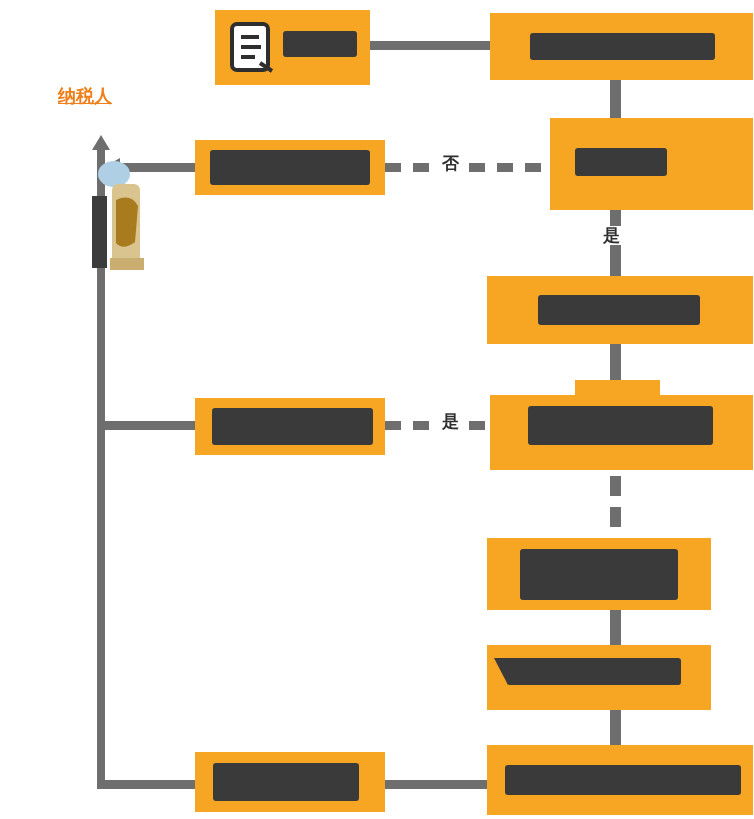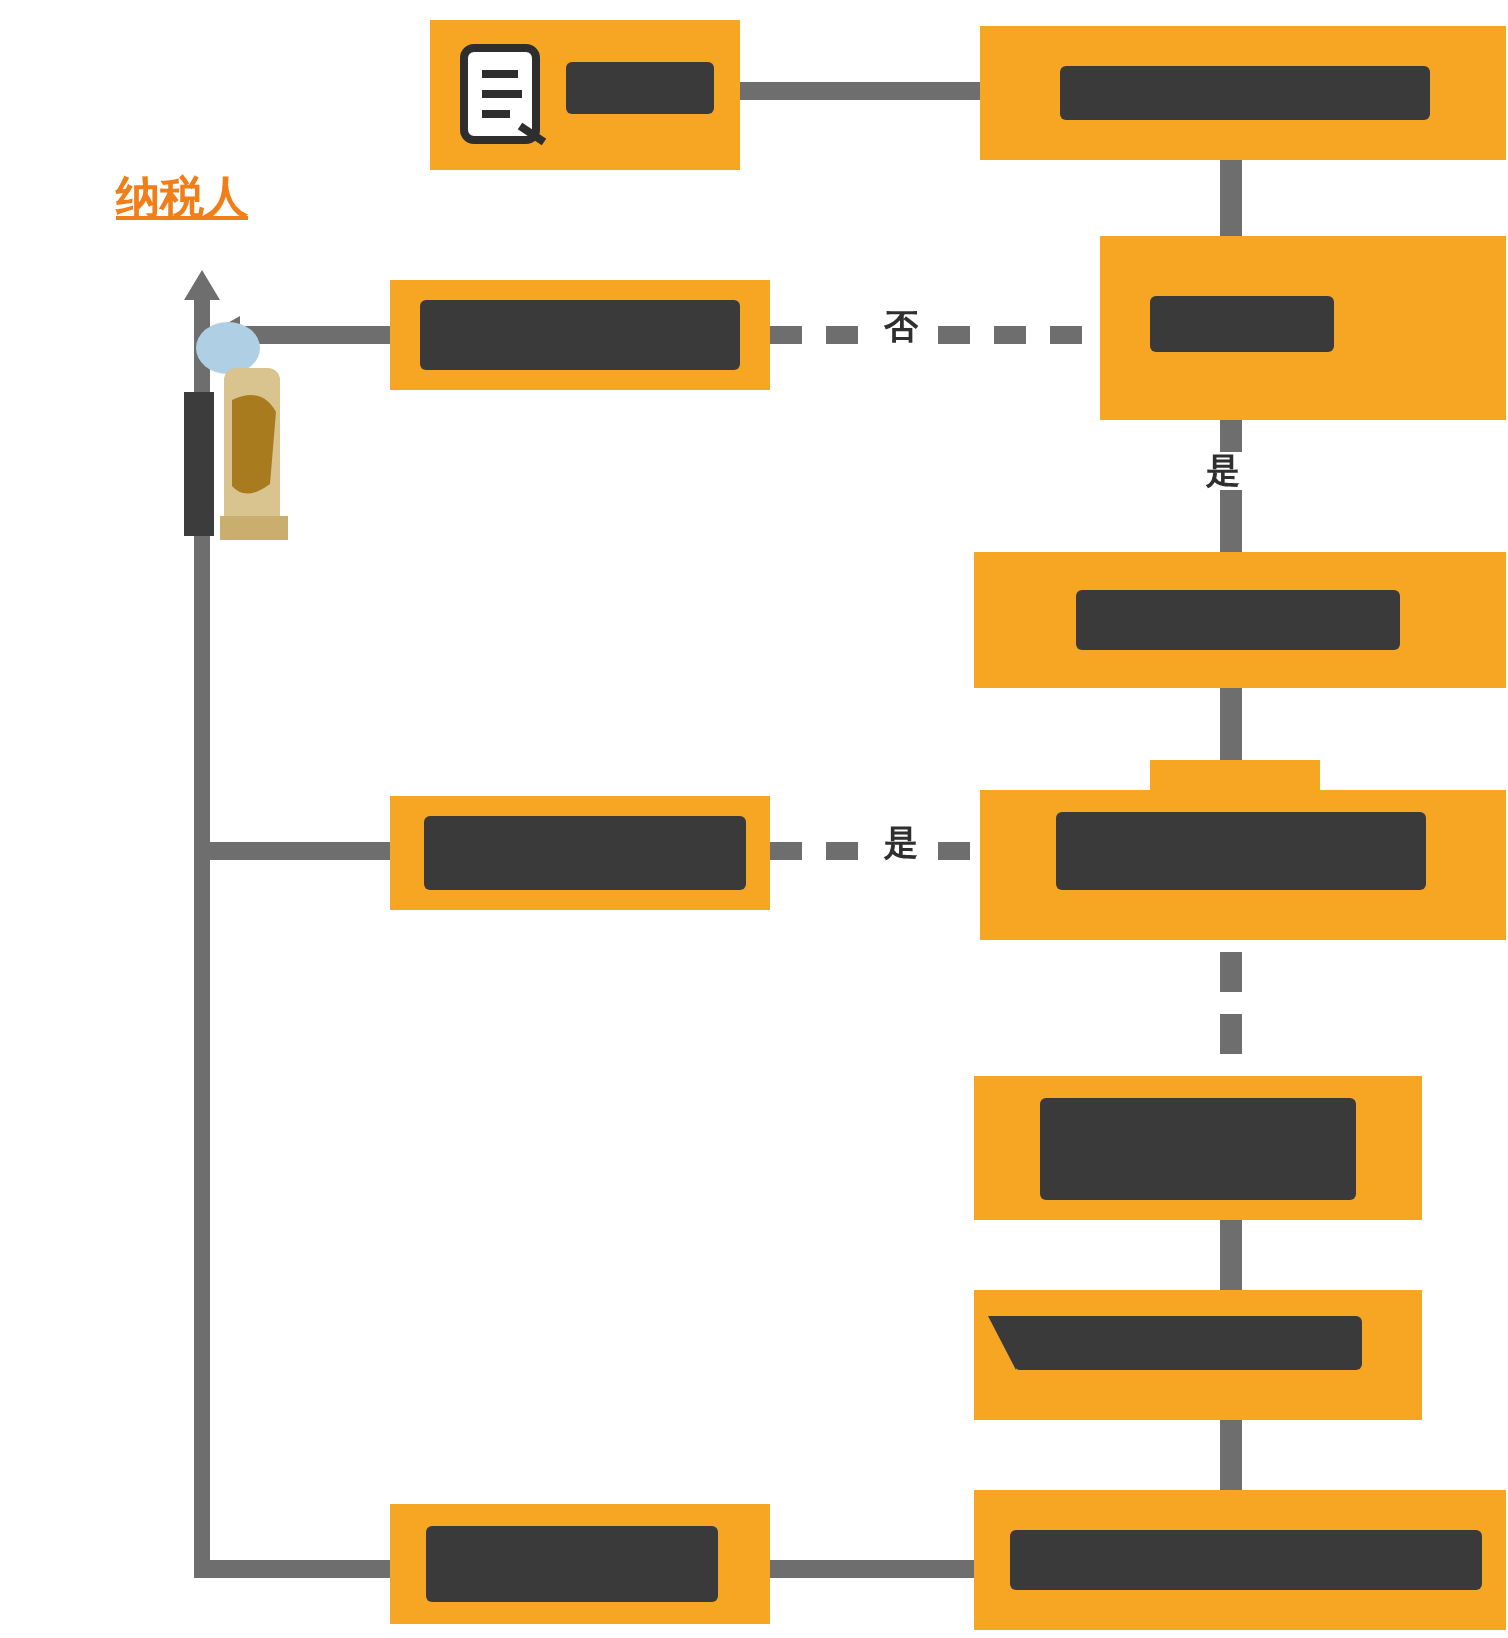--- a/index.html
+++ b/index.html
@@ -55,21 +55,21 @@
   #box-f{left:487px;top:645px;width:224px;height:65px;}
   #blk-f{left:20px;top:13px;width:174px;height:27px;border-top-left-radius:0;}
   #blk-f::before{content:"";position:absolute;left:-13px;top:0;width:0;height:0;
     border-top:27px solid var(--block-dark);border-left:14px solid transparent;}
   #conn-fg{left:610px;top:710px;width:11px;height:36px;}
   #box-g{left:487px;top:745px;width:266px;height:70px;}
   #blk-g{left:18px;top:20px;width:236px;height:30px;}
 
   
   #lbl-taxpayer{position:absolute;left:58px;top:86px;color:var(--taxpayer-orange);
-    font-weight:bold;font-size:22px;line-height:1.2;text-decoration:underline;}
+    font-weight:bold;font-size:18px;line-height:1.2;text-decoration:underline;}
   #figure{position:absolute;left:90px;top:148px;width:62px;height:132px;}
   #spine{left:97px;top:150px;width:8px;height:639px;}
   #spine-arrow{left:92px;top:135px;
     border-left:9px solid transparent;border-right:9px solid transparent;
     border-bottom:15px solid var(--connector-gray);}
   #branch1{left:120px;top:163px;width:75px;height:9px;}
   #branch1-arrow{left:104px;top:158px;
     border-top:9px solid transparent;border-bottom:9px solid transparent;
     border-right:16px solid var(--connector-gray);}
   #branch2{left:105px;top:421px;width:90px;height:9px;}

